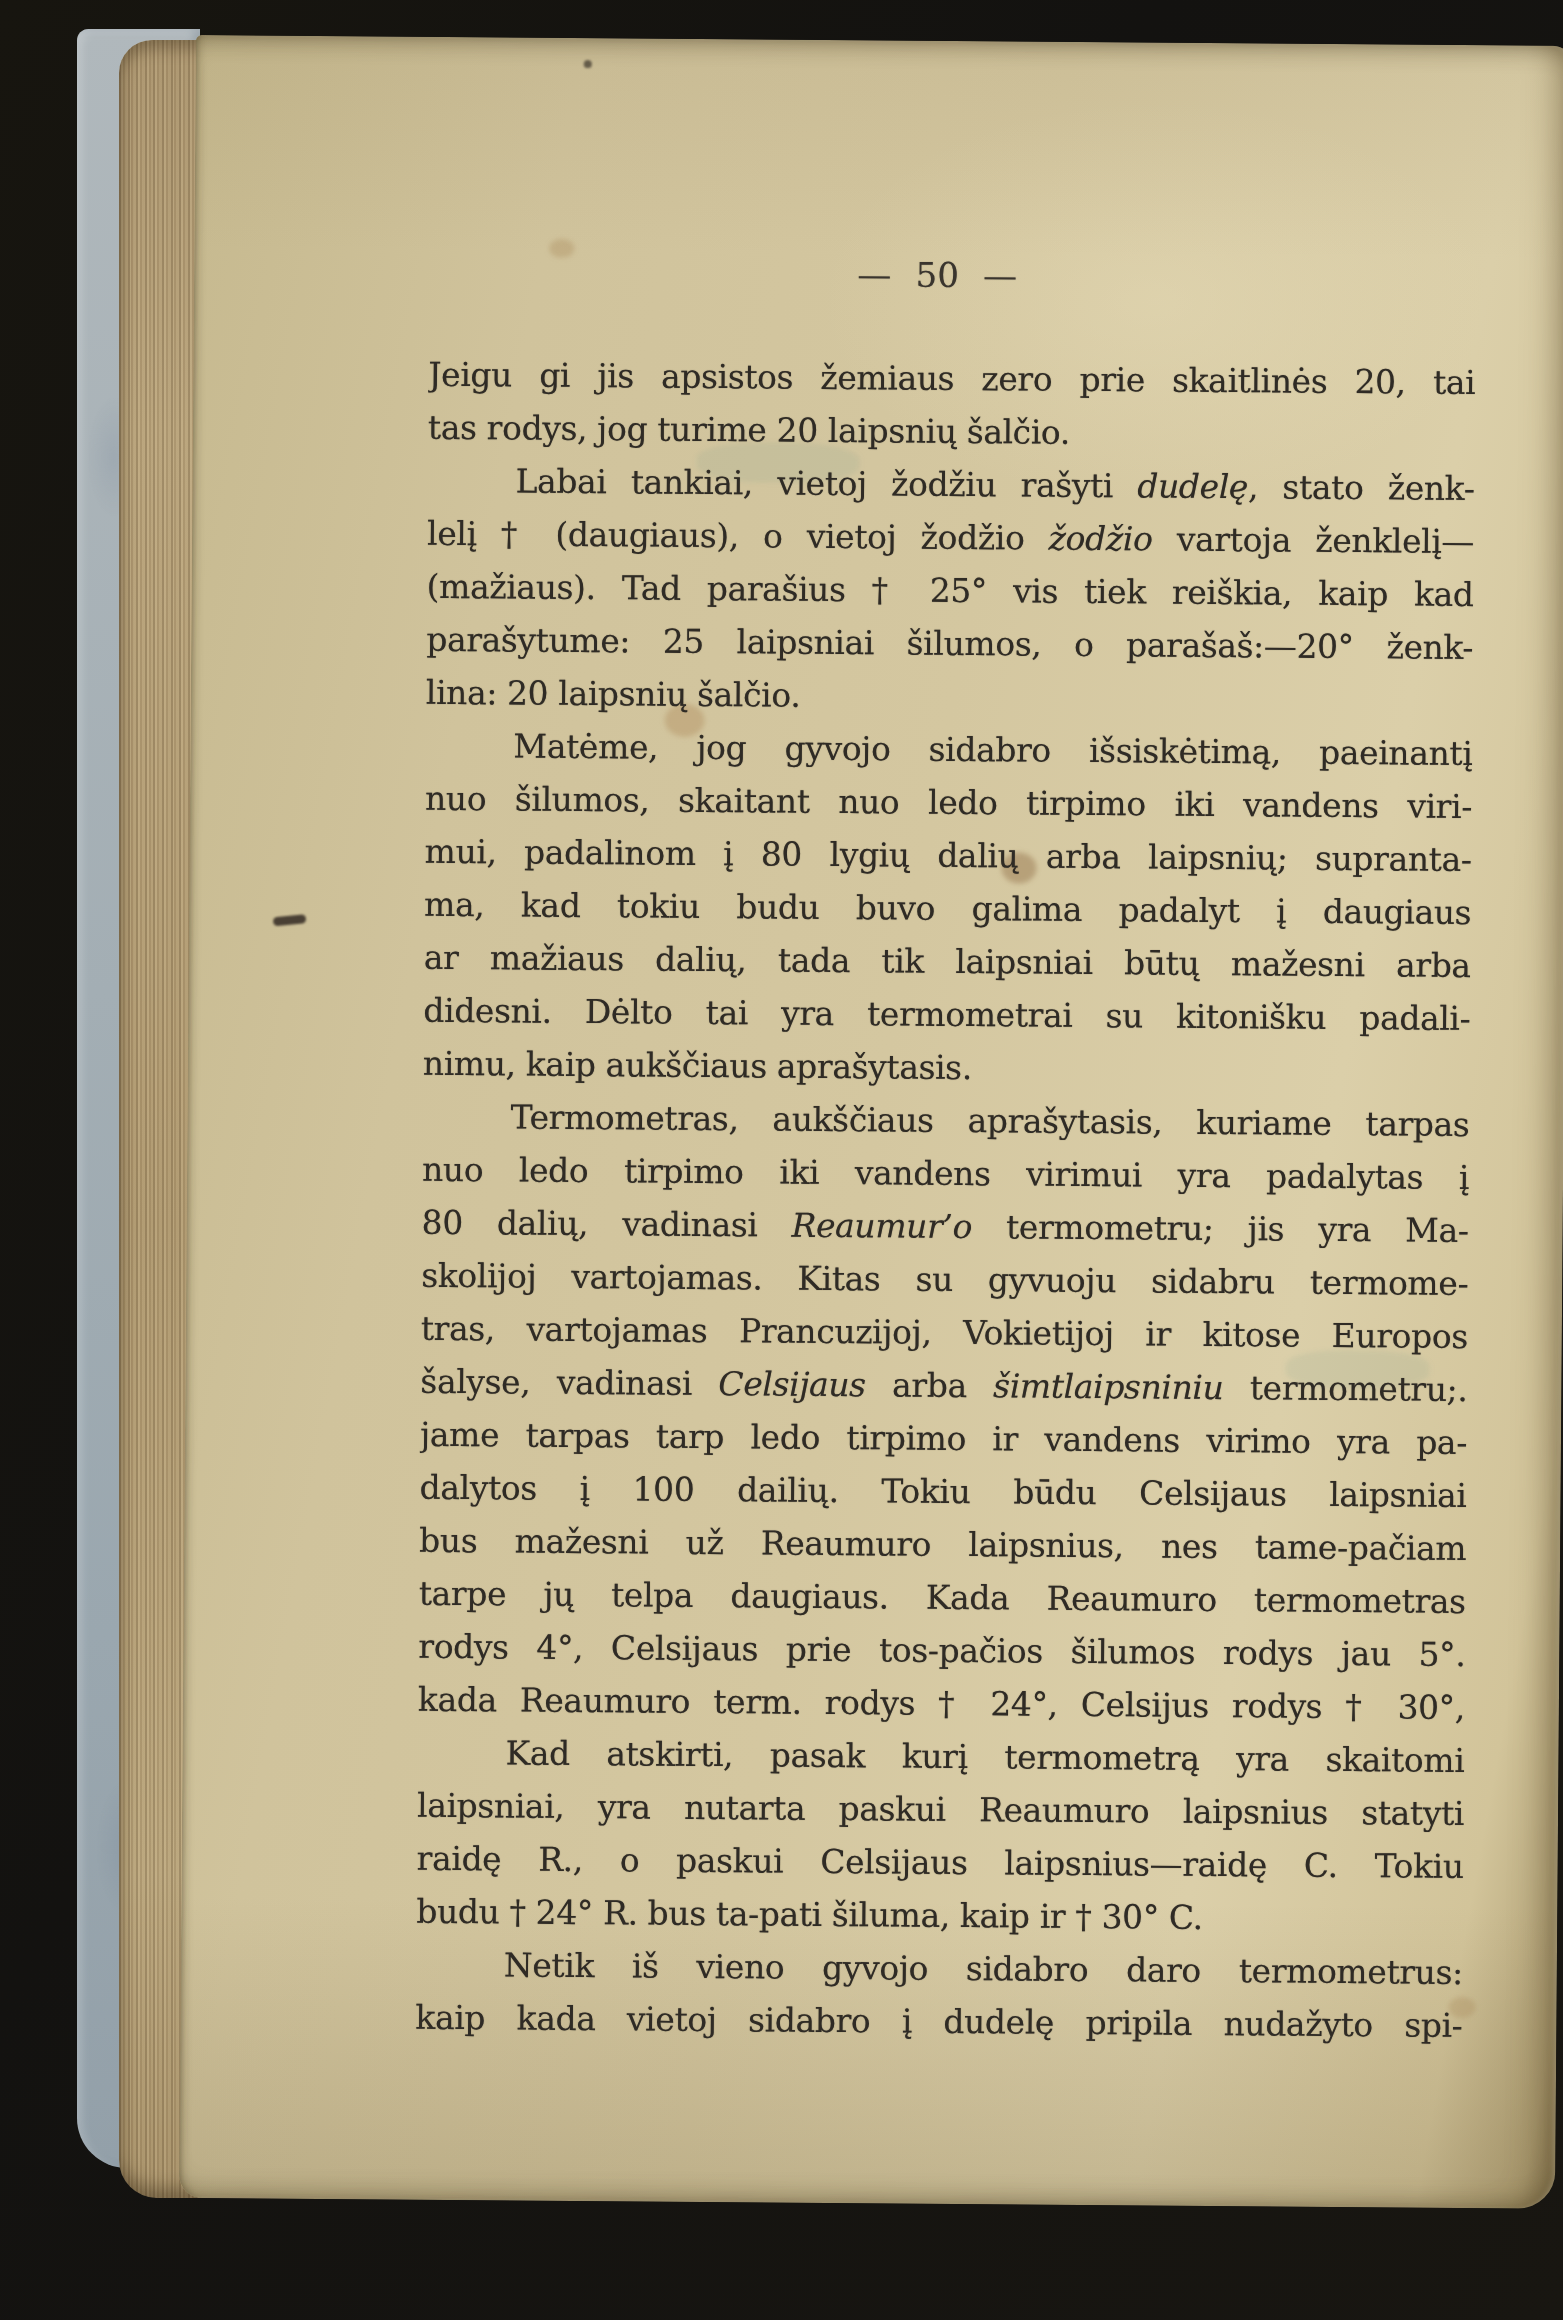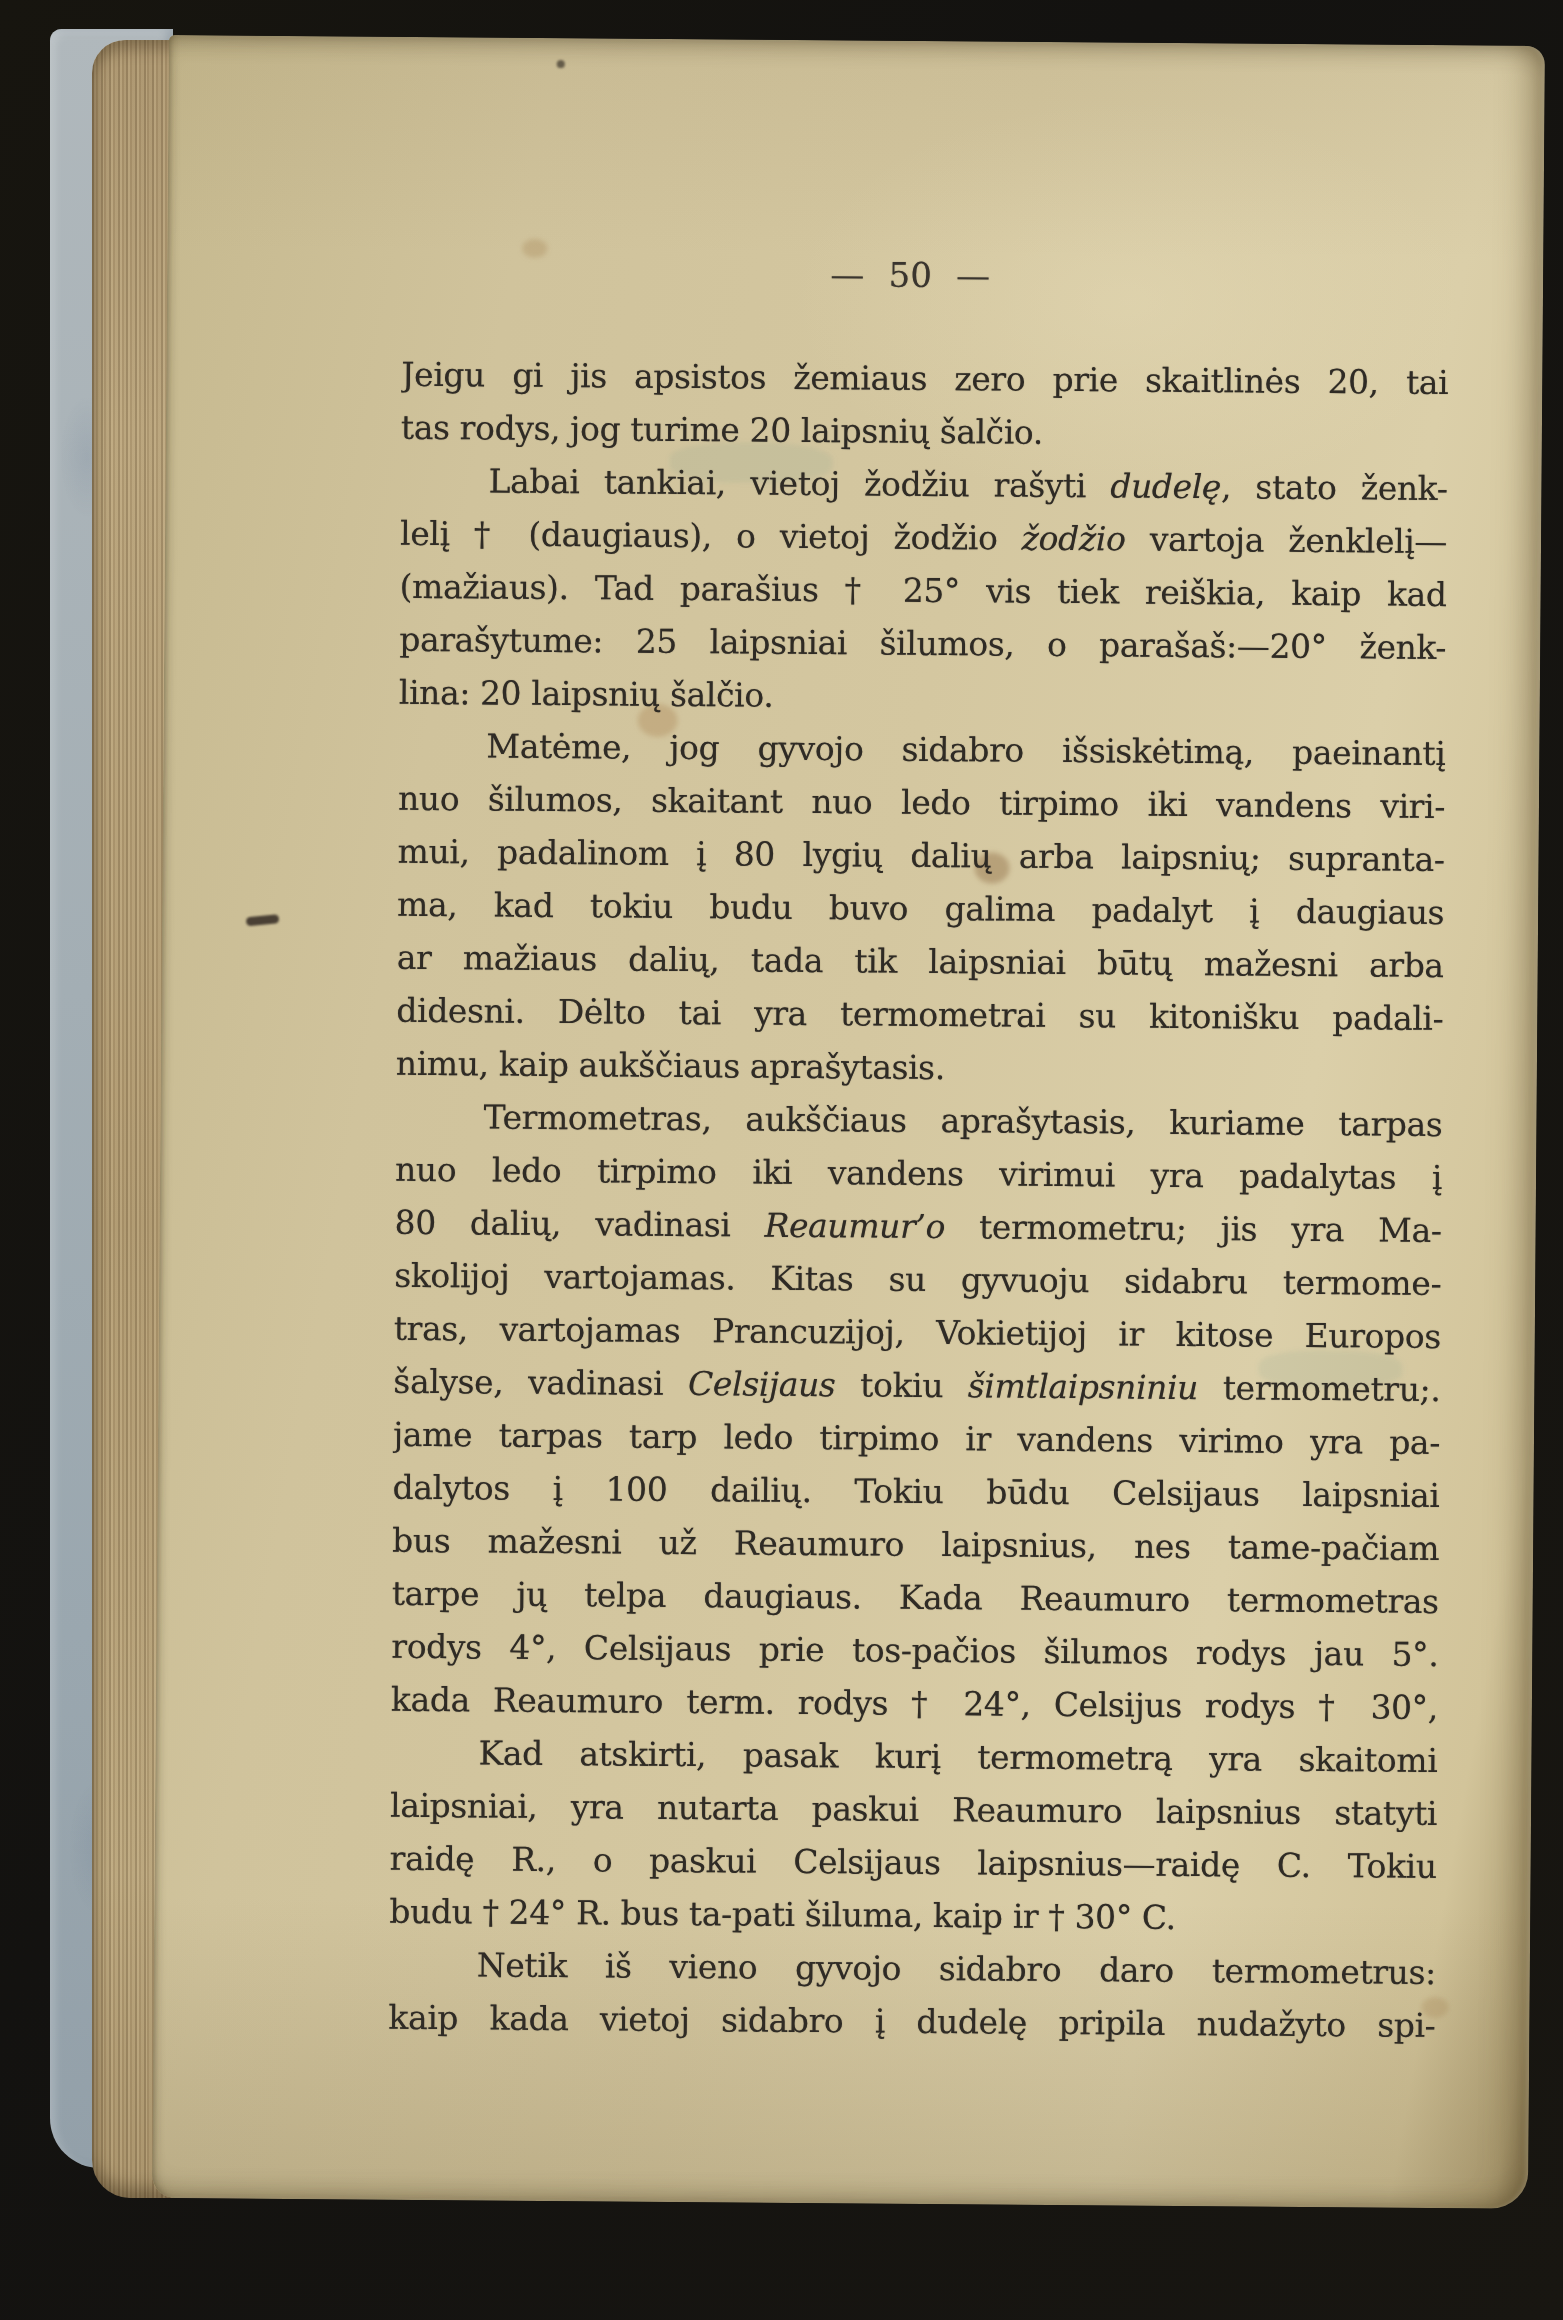--- a/index.html
+++ b/index.html
@@ -5,21 +5,21 @@
   html,body{margin:0;padding:0;}
   body{
     width:1563px;height:2320px;position:relative;overflow:hidden;
     background:#15130f;
     background-image:
       radial-gradient(circle at 12% 8%, rgba(255,255,255,0.03) 0 1.9px, transparent 2.9px),
       radial-gradient(circle at 80% 90%, rgba(255,255,255,0.025) 0 1.9px, transparent 2.9px),
       linear-gradient(120deg, #17150f 0%, #131210 40%, #181611 100%);
     font-family:"DejaVu Serif","Liberation Serif",serif;
   }
-  .book{position:absolute;inset:0;}
+  .book{position:absolute;inset:0;margin-left:27px;}
   
   .under-sheet{
     position:absolute;left:50px;top:29px;width:123px;height:2139px;
     background:linear-gradient(180deg,#b0b8bc 0%,#a3aeb4 45%,#9aa7af 75%,#93a0a9 100%);
     background-blend-mode:normal;
     border-radius:11.5px 0 0 50px;
     box-shadow:inset -5.8px 0 9.6px rgba(70,90,110,0.25), inset 3.8px 3.8px 9.6px rgba(255,255,255,0.25);
   }
   .under-sheet::after{
     content:"";position:absolute;inset:0;border-radius:inherit;
@@ -117,21 +117,21 @@
         <div class="line"><span>mui, padalinom į 80 lygių dalių arba laipsnių; supranta-</span></div>
         <div class="line"><span>ma, kad tokiu budu buvo galima padalyt į daugiaus</span></div>
         <div class="line"><span>ar mažiaus dalių, tada tik laipsniai būtų mažesni arba</span></div>
         <div class="line"><span>didesni. Dėlto tai yra termometrai su kitonišku padali-</span></div>
         <div class="line end"><span>nimu, kaip aukščiaus aprašytasis.</span></div>
         <div class="line indent"><span>Termometras, aukščiaus aprašytasis, kuriame tarpas</span></div>
         <div class="line"><span>nuo ledo tirpimo iki vandens virimui yra padalytas į</span></div>
         <div class="line"><span>80 dalių, vadinasi </span><span class="it">Reaumur’o</span><span> termometru; jis yra Ma-</span></div>
         <div class="line"><span>skolijoj vartojamas. Kitas su gyvuoju sidabru termome-</span></div>
         <div class="line"><span>tras, vartojamas Prancuzijoj, Vokietijoj ir kitose Europos</span></div>
-        <div class="line"><span>šalyse, vadinasi </span><span class="it">Celsijaus</span><span> tokiu </span><span class="it">šimtlaipsniniu</span><span> termometru;.</span></div>
+        <div class="line"><span>šalyse, vadinasi </span><span class="it">Celsijaus</span><span> arba </span><span class="it">šimtlaipsniniu</span><span> termometru;.</span></div>
         <div class="line"><span>jame tarpas tarp ledo tirpimo ir vandens virimo yra pa-</span></div>
         <div class="line"><span>dalytos į 100 dailių. Tokiu būdu Celsijaus laipsniai</span></div>
         <div class="line"><span>bus mažesni už Reaumuro laipsnius, nes tame-pačiam</span></div>
         <div class="line"><span>tarpe jų telpa daugiaus. Kada Reaumuro termometras</span></div>
         <div class="line"><span>rodys 4°, Celsijaus prie tos-pačios šilumos rodys jau 5°.</span></div>
         <div class="line"><span>kada Reaumuro term. rodys † 24°, Celsijus rodys † 30°,</span></div>
         <div class="line indent"><span>Kad atskirti, pasak kurį termometrą yra skaitomi</span></div>
         <div class="line"><span>laipsniai, yra nutarta paskui Reaumuro laipsnius statyti</span></div>
         <div class="line"><span>raidę R., o paskui Celsijaus laipsnius—raidę C. Tokiu</span></div>
         <div class="line end"><span>budu † 24° R. bus ta-pati šiluma, kaip ir † 30° C.</span></div>

